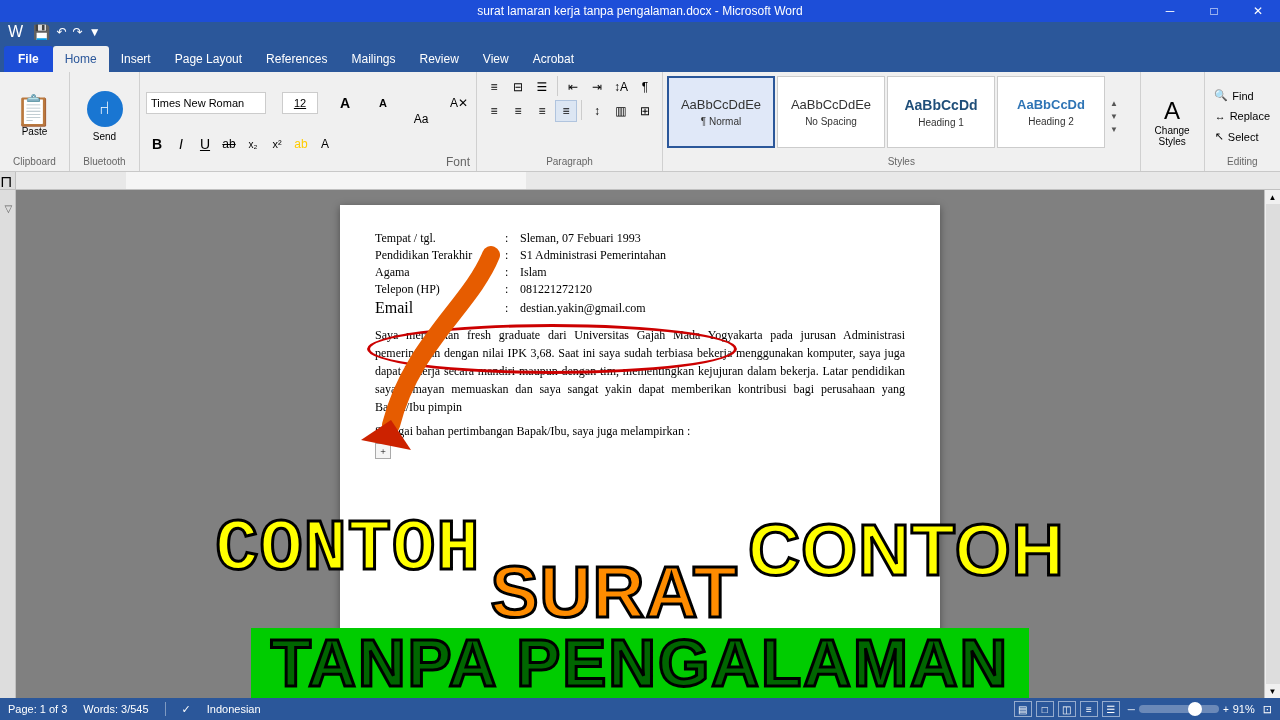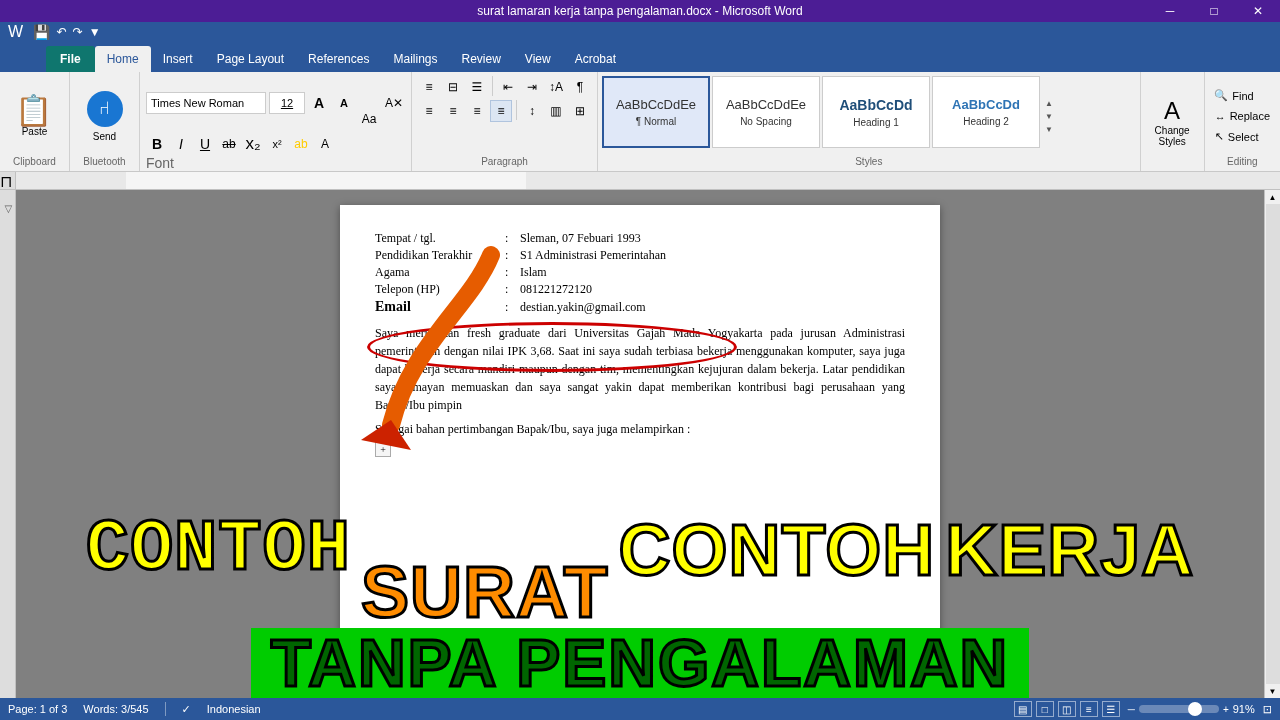--- a/index.html
+++ b/index.html
@@ -1,39 +1,39 @@
 <!DOCTYPE html>
 <html><head>
   <meta charset="utf-8">
   <style>
     * { margin: 0; padding: 0; box-sizing: border-box; }
     body { width: 1280px; height: 720px; overflow: hidden; font-family: 'Segoe UI', Arial, sans-serif; background: #f0f0f0; position: relative; }
   </style>
 </head>
 <body>
 
-<div style="height:22px; background:#4c1d95; display:flex; align-items:center; justify-content:center; color:white; font-size:12px; position:relative;">
+<div style="height:22px; background:#1d4ed8; display:flex; align-items:center; justify-content:center; color:white; font-size:12px; position:relative;">
   <span>surat lamaran kerja tanpa pengalaman.docx - Microsoft Word</span>
   <div style="position:absolute; right:0; top:0; display:flex;">
     <div style="width:44px; height:22px; display:flex; align-items:center; justify-content:center; color:white; font-size:12px; cursor:pointer;">─</div>
     <div style="width:44px; height:22px; display:flex; align-items:center; justify-content:center; color:white; font-size:12px; cursor:pointer;">□</div>
     <div style="width:44px; height:22px; display:flex; align-items:center; justify-content:center; color:white; font-size:12px; cursor:pointer;">✕</div>
   </div>
 </div>
 
 <div style="height:20px; background:#2b579a; display:flex; align-items:center; padding:0 8px; gap:6px;">
   <div style="color:white; font-size:16px; margin-right:4px;">W</div>
   <div style="color:white; font-size:14px; cursor:pointer;">💾</div>
   <div style="color:white; font-size:12px; cursor:pointer;">↶</div>
   <div style="color:white; font-size:12px; cursor:pointer;">↷</div>
   <div style="color:white; font-size:12px; cursor:pointer;">▼</div>
 </div>
 
 <div style="height:30px; background:#2b579a; display:flex; align-items:flex-end; padding:0 4px;">
-  <div style="background:#0f766e; color:white; padding:4px 14px; height:26px; display:flex; align-items:center; font-size:12px; font-weight:bold; cursor:pointer; border-radius:3px 3px 0 0;margin-left:42px;">File</div>
+  <div style="background:#1d4ed8; color:white; padding:4px 14px; height:26px; display:flex; align-items:center; font-size:12px; font-weight:bold; cursor:pointer; border-radius:3px 3px 0 0;">File</div>
   <div style="background:#f0f0f0; color:#2b579a; padding:4px 12px; height:26px; display:flex; align-items:center; font-size:12px; cursor:pointer; border-radius:3px 3px 0 0;">Home</div>
   <div style="color:white; padding:4px 12px; height:26px; display:flex; align-items:center; font-size:12px; cursor:pointer; border-radius:3px 3px 0 0;">Insert</div>
   <div style="color:white; padding:4px 12px; height:26px; display:flex; align-items:center; font-size:12px; cursor:pointer; border-radius:3px 3px 0 0;">Page Layout</div>
   <div style="color:white; padding:4px 12px; height:26px; display:flex; align-items:center; font-size:12px; cursor:pointer; border-radius:3px 3px 0 0;">References</div>
   <div style="color:white; padding:4px 12px; height:26px; display:flex; align-items:center; font-size:12px; cursor:pointer; border-radius:3px 3px 0 0;">Mailings</div>
   <div style="color:white; padding:4px 12px; height:26px; display:flex; align-items:center; font-size:12px; cursor:pointer; border-radius:3px 3px 0 0;">Review</div>
   <div style="color:white; padding:4px 12px; height:26px; display:flex; align-items:center; font-size:12px; cursor:pointer; border-radius:3px 3px 0 0;">View</div>
   <div style="color:white; padding:4px 12px; height:26px; display:flex; align-items:center; font-size:12px; cursor:pointer; border-radius:3px 3px 0 0;">Acrobat</div>
 </div>
 
@@ -53,39 +53,39 @@
     <div style="flex:1; display:flex; flex-direction:column; align-items:center; justify-content:center; gap:4px;">
       <div style="width:36px; height:36px; background:#1976d2; border-radius:50%; display:flex; align-items:center; justify-content:center; cursor:pointer;">
         <span style="color:white; font-size:18px;">⑁</span>
       </div>
       <div style="font-size:10px; text-align:center; cursor:pointer;">Send</div>
     </div>
     <div style="font-size:10px; color:#666;">Bluetooth</div>
   </div>
 
   <div style="display:flex; flex-direction:column; padding:4px 6px; border-right:1px solid #d0d0d0; min-width:200px;">
-    <div style="display:flex; gap:3px; align-items:center; margin-bottom:3px;">
+    <div style="display:flex; gap:16px; align-items:center; margin-bottom:3px;">
       <input type="text" style="background: white; border: 1px solid rgb(204, 204, 204); padding: 2px 4px; font-size: 11px; width: 120px; height: 22px;" value="Times New Roman">
       <input type="text" style="background: white; border: 1px solid rgb(204, 204, 204); padding: 2px 4px; font-size: 11px; width: 36px; height: 22px; text-align: center; text-decoration: underline;" value="12">
       <div style="width:22px; height:22px; display:flex; align-items:center; justify-content:center; cursor:pointer; font-size:14px; font-weight:bold;">A</div>
       <div style="width:22px; height:22px; display:flex; align-items:center; justify-content:center; cursor:pointer; font-size:11px; font-weight:bold;">A</div>
       <div style="width:22px; height:22px; display:flex; align-items:center; justify-content:center; cursor:pointer; font-size:12px;margin-top:32px;">Aa</div>
       <div style="width:22px; height:22px; display:flex; align-items:center; justify-content:center; cursor:pointer; font-size:12px;">A✕</div>
     </div>
     <div style="display:flex; gap:2px; align-items:center;">
       <div style="width:22px; height:22px; display:flex; align-items:center; justify-content:center; cursor:pointer; font-weight:bold; font-size:14px; border:1px solid transparent;">B</div>
       <div style="width:22px; height:22px; display:flex; align-items:center; justify-content:center; cursor:pointer; font-style:italic; font-size:14px; border:1px solid transparent;">I</div>
       <div style="width:22px; height:22px; display:flex; align-items:center; justify-content:center; cursor:pointer; text-decoration:underline; font-size:14px; border:1px solid transparent;">U</div>
       <div style="width:22px; height:22px; display:flex; align-items:center; justify-content:center; cursor:pointer; text-decoration:line-through; font-size:12px;">ab</div>
-      <div style="width:22px; height:22px; display:flex; align-items:center; justify-content:center; cursor:pointer; font-size:17px;">x₂</div>
+      <div style="width:22px; height:22px; display:flex; align-items:center; justify-content:center; cursor:pointer; font-size:10px;">x₂</div>
       <div style="width:22px; height:22px; display:flex; align-items:center; justify-content:center; cursor:pointer; font-size:11px;">x²</div>
       <div style="width:22px; height:22px; display:flex; align-items:center; justify-content:center; cursor:pointer; font-size:12px; color:#ffcc00;">ab</div>
       <div style="width:22px; height:22px; display:flex; align-items:center; justify-content:center; cursor:pointer; font-size:12px;">A</div>
     </div>
-    <div style="font-size:14px; color:#666; text-align:left; margin-top:auto;">Font</div>
+    <div style="font-size:12px; color:#666; text-align:right; margin-top:auto;">Font</div>
   </div>
 
   <div style="display:flex; flex-direction:column; padding:4px 6px; border-right:1px solid #d0d0d0; min-width:160px;">
     <div style="display:flex; gap:2px; margin-bottom:2px; flex-wrap:wrap;">
       <div style="width:22px; height:22px; display:flex; align-items:center; justify-content:center; cursor:pointer; font-size:12px;">≡</div>
       <div style="width:22px; height:22px; display:flex; align-items:center; justify-content:center; cursor:pointer; font-size:12px;">⊟</div>
       <div style="width:22px; height:22px; display:flex; align-items:center; justify-content:center; cursor:pointer; font-size:12px;">☰</div>
       <div style="width:1px; height:20px; background:#ccc; margin:0 2px;"></div>
       <div style="width:22px; height:22px; display:flex; align-items:center; justify-content:center; cursor:pointer; font-size:12px;">⇤</div>
       <div style="width:22px; height:22px; display:flex; align-items:center; justify-content:center; cursor:pointer; font-size:12px;">⇥</div>
@@ -201,21 +201,21 @@
             <td style="padding:1px 0; font-size:12px;">Agama</td>
             <td style="font-size:12px;">:</td>
             <td style="font-size:12px;">Islam</td>
           </tr>
           <tr>
             <td style="padding:1px 0; font-size:12px;">Telepon (HP)</td>
             <td style="font-size:12px;">:</td>
             <td style="font-size:12px;">081221272120</td>
           </tr>
           <tr>
-            <td style="padding:1px 0; font-size:14px;font-weight:bold;">Email</td>
+            <td style="padding:1px 0; font-size:16px;">Email</td>
             <td style="font-size:12px;">:</td>
             <td style="font-size:12px;">destian.yakin@gmail.com</td>
           </tr>
         </tbody>
       </table>
 
       <div style="position:relative; margin-top:6px;">
         <p style="font-size:12px; text-align:justify; line-height:1.5; margin:0;">Saya merupakan fresh graduate dari Universitas Gajah Mada  Yogyakarta pada jurusan Administrasi pemerintahan dengan nilai IPK 3,68. Saat ini saya sudah terbiasa bekerja menggunakan komputer, saya juga dapat bekerja secara mandiri maupun dengan tim, mementingkan kejujuran dalam bekerja. Latar pendidikan saya lumayan memuaskan dan saya sangat yakin dapat memberikan kontribusi bagi perusahaan yang Bapak/Ibu pimpin</p>
 
         <div style="position:absolute; top:-2px; left:-8px; width:370px; height:50px; border:3px solid #cc0000; border-radius:50%; pointer-events:none;"></div>
@@ -250,21 +250,20 @@
     <div style="flex:1; width:14px; background:#ddd; cursor:pointer;"></div>
     <div style="width:14px; height:14px; display:flex; align-items:center; justify-content:center; cursor:pointer; font-size:8px;">▼</div>
   </div>
 </div>
 
 <div style="position:absolute; bottom:22px; left:0; right:0; display:flex; flex-direction:column; align-items:center; pointer-events:none; z-index:50;">
   <div style="display:flex; gap:10px; line-height:1;">
     <span style="font-size:72px; font-weight:900; font-family:Liberation Mono, monospace; -webkit-text-stroke:3px black; color:#ffff00; letter-spacing:1px;">CONTOH</span>
     <span style="font-size:72px; font-weight:900; font-family:Arial Black,Arial,sans-serif; -webkit-text-stroke:3px black; color:#ff8c00; letter-spacing:1px;margin-top:42px;">SURAT</span>
     <span style="font-size:72px; font-weight:900; font-family:Arial Black,Arial,sans-serif; -webkit-text-stroke:3px black; color:#ffff00; letter-spacing:1px;">CONTOH</span>
-    <span style="font-size:72px; font-weight:900; font-family:Arial Black,Arial,sans-serif; -webkit-text-stroke:3px black; color:#ffff00; letter-spacing:1px;">KERJA</span>
   </div>
   <div style="background:#00cc00; padding:2px 20px; line-height:1;">
     <span style="font-size:66px; font-weight:900; font-family:Arial Black,Arial,sans-serif; -webkit-text-stroke:3px black; color:#006600; letter-spacing:2px;">TANPA PENGALAMAN</span>
   </div>
 </div>
 
 <div style="height:22px; background:#2b579a; display:flex; align-items:center; padding:0 8px; color:white; font-size:11px; gap:16px; position:absolute; bottom:0; left:0; right:0;">
   <span>Page: 1 of 3</span>
   <span>Words: 3/545</span>
   <div style="width:1px; height:14px; background:rgba(255,255,255,0.4);"></div>

